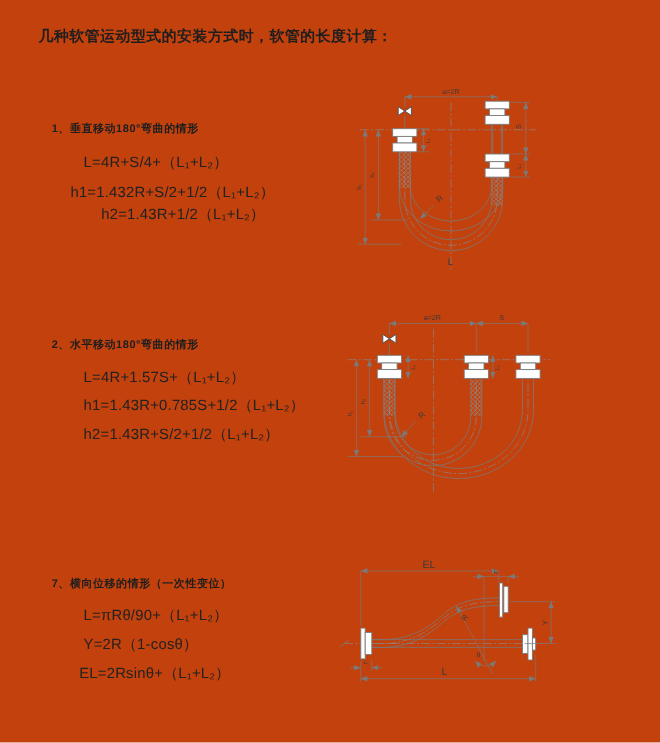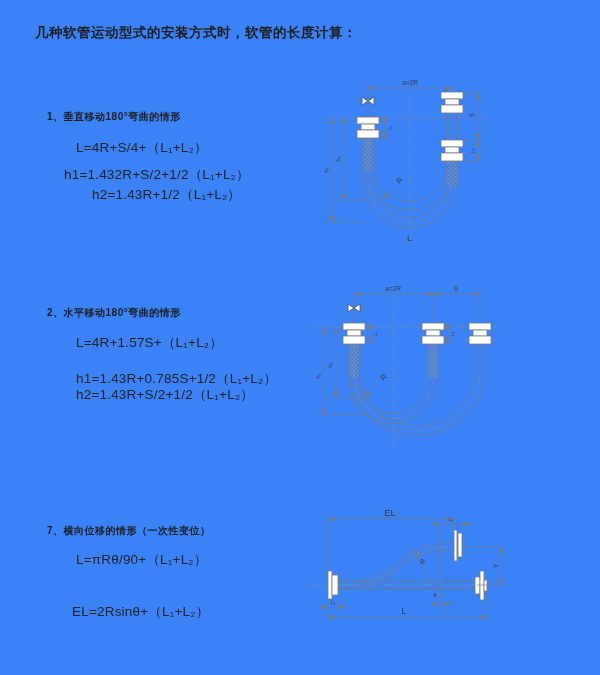--- a/index.html
+++ b/index.html
@@ -1,16 +1,16 @@
 <!DOCTYPE html>
 <html><head>
 <meta charset="utf-8">
 <style>
   html,body{margin:0;padding:0;background:#fff;}
-  .page{position:relative;width:600px;height:675px;background:#3b82f6;overflow:hidden;
+  .page{position:relative;width:600px;height:675px;background:#c2410c;overflow:hidden;
         font-family:"Liberation Sans","DejaVu Sans",sans-serif;color:#1e1e1e;}
   .title{position:absolute;left:35px;top:24px;font-size:13.5px;font-weight:bold;letter-spacing:.5px;}
   .sec-heading{position:absolute;font-size:10px;font-weight:bold;letter-spacing:.5px;}
   .formula{position:absolute;font-size:13.5px;letter-spacing:.2px;color:#222;}
   .diagram{position:absolute;}
   svg text{fill:#3a3a3a;font-family:"Liberation Sans","DejaVu Sans",sans-serif;}
   svg .ln{stroke:#7a7a7a;stroke-width:.7;fill:none;}
   svg .dim{stroke:#7a7a7a;stroke-width:.6;fill:none;}
   svg .cl{stroke:#8a8a8a;stroke-width:.6;fill:none;stroke-dasharray:8 2 2 2;}
   svg .fl{fill:#ffffff;stroke:#7a7a7a;stroke-width:.8;}
@@ -23,25 +23,26 @@
 
   <div class="title">几种软管运动型式的安装方式时，软管的长度计算：</div>
 
   <div class="sec-heading" style="left:47px;top:110px;">1、垂直移动180°弯曲的情形</div>
   <div class="formula" style="left:76px;top:139px;">L=4R+S/4+（L₁+L₂）</div>
   <div class="formula" style="left:64px;top:166px;">h1=1.432R+S/2+1/2（L₁+L₂）</div>
   <div class="formula" style="left:76px;top:186px;padding-left:16px;">h2=1.43R+1/2（L₁+L₂）</div>
 
   <div class="sec-heading" style="left:47px;top:306px;">2、水平移动180°弯曲的情形</div>
   <div class="formula" style="left:76px;top:334px;">L=4R+1.57S+（L₁+L₂）</div>
-  <div class="formula" style="left:76px;top:360px;margin-top:10px;">h1=1.43R+0.785S+1/2（L₁+L₂）</div>
+  <div class="formula" style="left:76px;top:360px;">h1=1.43R+0.785S+1/2（L₁+L₂）</div>
   <div class="formula" style="left:76px;top:386px;">h2=1.43R+S/2+1/2（L₁+L₂）</div>
 
   <div class="sec-heading" style="left:47px;top:524px;">7、横向位移的情形（一次性变位）</div>
   <div class="formula" style="left:76px;top:551px;">L=πRθ/90+（L₁+L₂）</div>
+  <div class="formula" style="left:76px;top:577px;">Y=2R（1-cosθ）</div>
   <div class="formula" style="left:72px;top:603px;text-align:center;">EL=2Rsinθ+（L₁+L₂）</div>
 
   <svg class="diagram" style="left:315px;top:73px;" width="275" height="195" viewBox="0 0 275 195">
     <defs>
       <marker id="a1e" markerWidth="7" markerHeight="6" refX="6" refY="2.5" orient="auto" markerUnits="userSpaceOnUse">
           <path d="M0,0 L6,2.5 L0,5 z" fill="#7a7a7a"></path>
         </marker>
       <marker id="a1s" markerWidth="7" markerHeight="6" refX="0" refY="2.5" orient="auto" markerUnits="userSpaceOnUse">
           <path d="M6,0 L0,2.5 L6,5 z" fill="#7a7a7a"></path>
         </marker>

